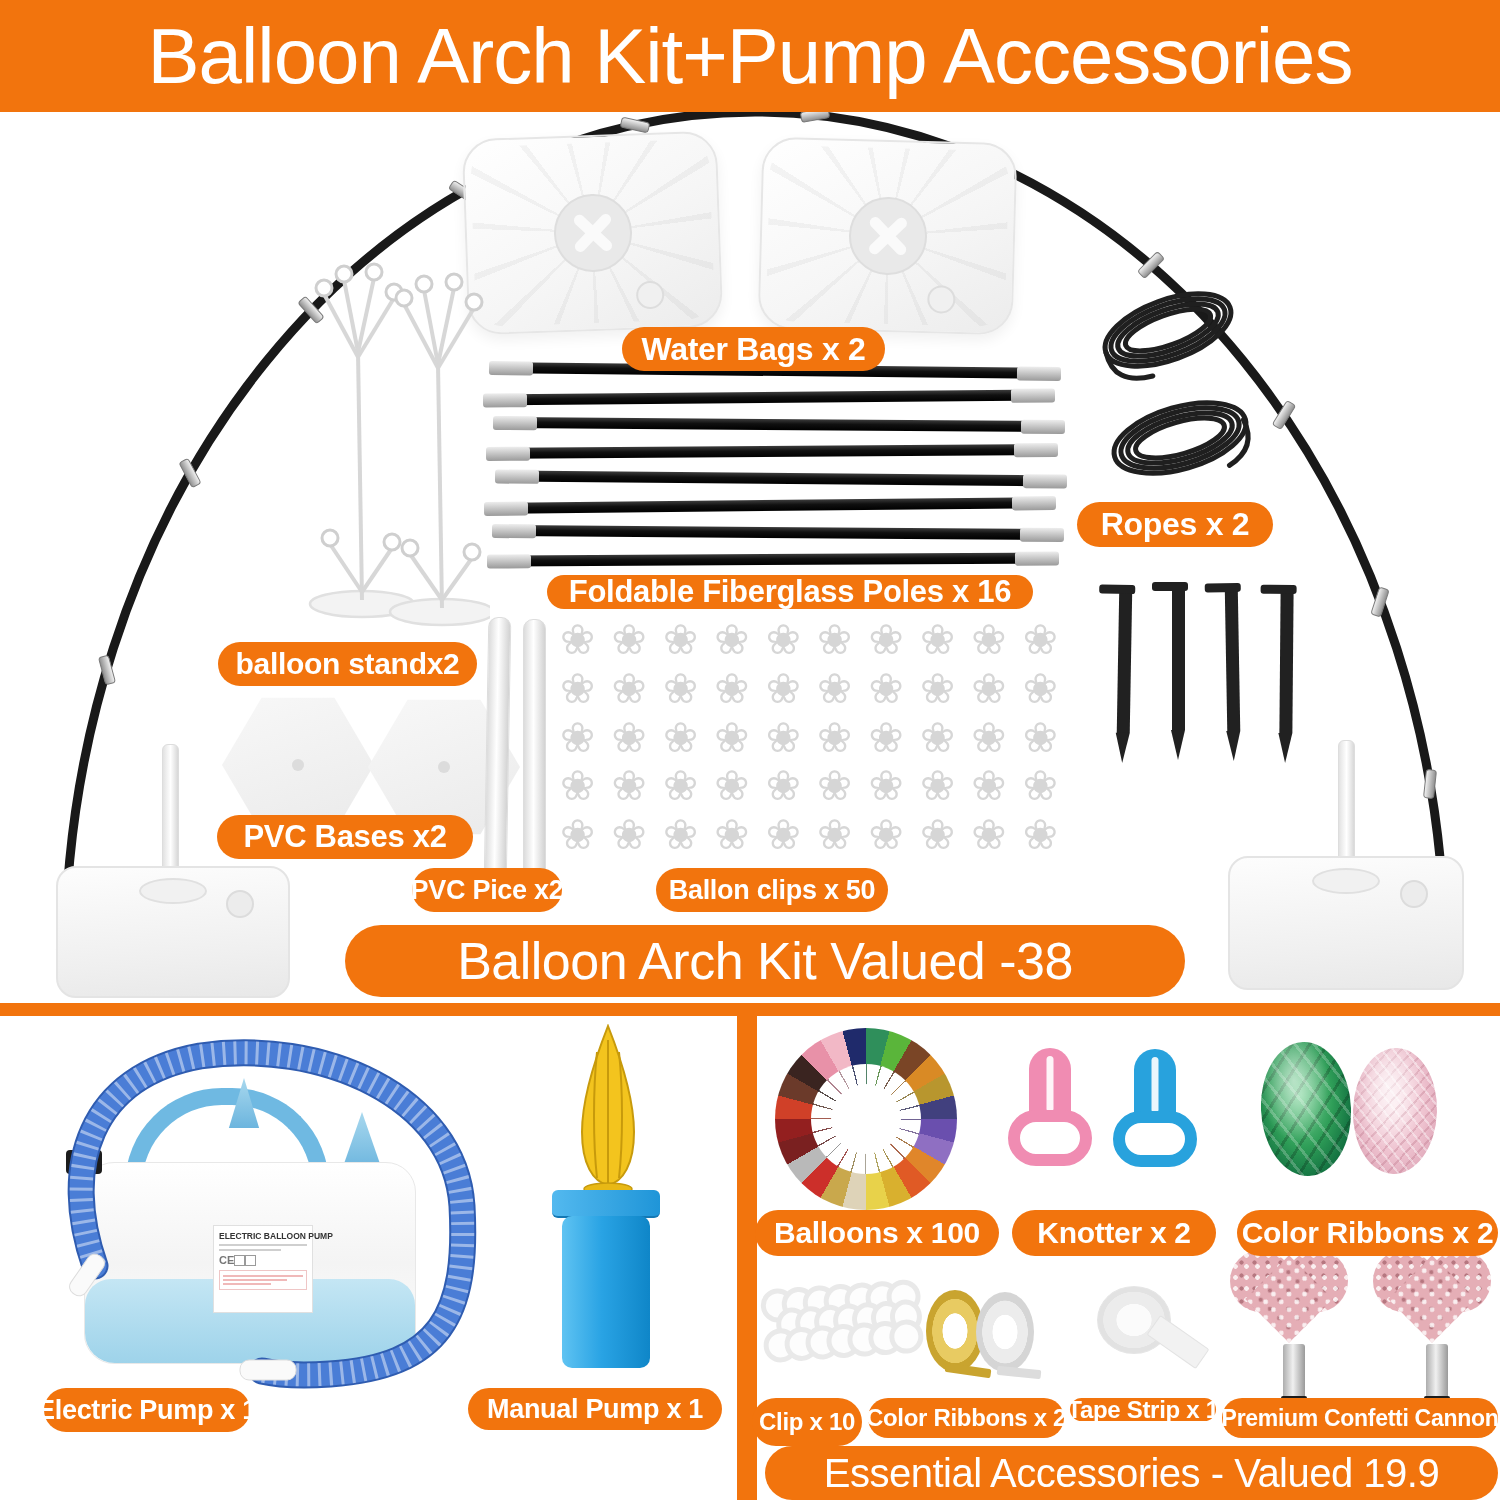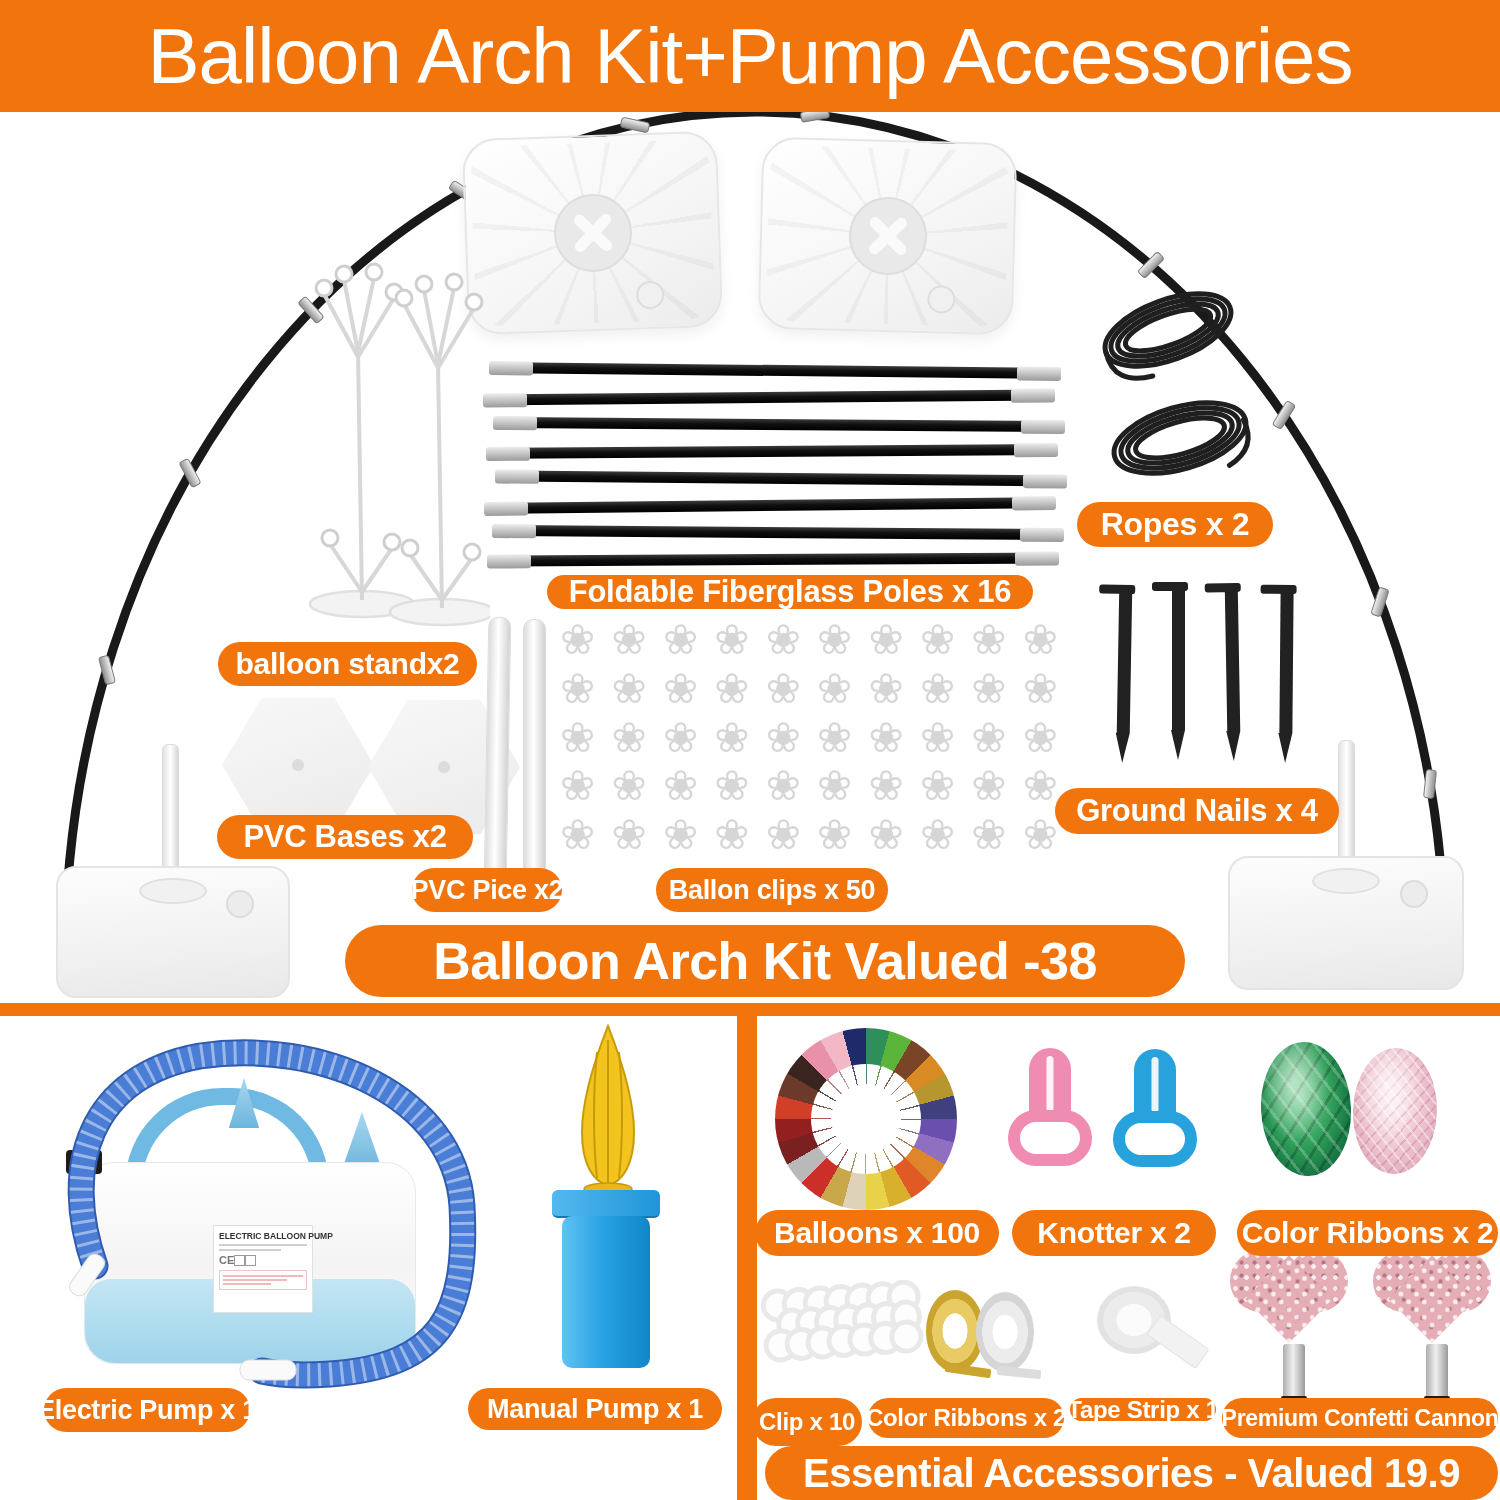--- a/index.html
+++ b/index.html
@@ -3,21 +3,21 @@
 <meta charset="utf-8">
 <style>
   :root{ --accent:#F2740D; }
   html,body{margin:0;padding:0;background:#fff;}
   #stage{position:relative;width:1500px;height:1500px;overflow:hidden;background:#fff;
          font-family:"Liberation Sans",sans-serif;}
   .abs{position:absolute;}
   .pill{position:absolute;background:var(--accent);color:#fff;font-weight:700;
         display:flex;align-items:center;justify-content:center;border-radius:50px;
         white-space:nowrap;z-index:5;letter-spacing:-0.3px;}
-  .bigbanner{position:absolute;background:var(--accent);color:#fff;font-weight:700;
+  .bigbanner{position:absolute;background:var(--accent);color:#fff;font-weight:400;
         display:flex;align-items:center;justify-content:center;border-radius:40px;
         white-space:nowrap;z-index:5;letter-spacing:-0.5px;}
   .titlebar{position:absolute;left:0;top:0;width:1500px;height:112px;background:var(--accent);
         color:#fff;font-weight:400;font-size:78px;display:flex;align-items:center;
         justify-content:center;z-index:6;letter-spacing:-1px;}
   
   .waterbag{position:absolute;background:linear-gradient(150deg,#ffffff 0%,#f6f6f6 55%,#ececec 100%);
         border:2px solid #e6e6e6;border-radius:34px;z-index:2;box-shadow:0 6px 14px rgba(0,0,0,0.06);}
   .waterbag::before{content:"";position:absolute;inset:6px;border-radius:28px;
         background:repeating-conic-gradient(from 10deg at 50% 50%, rgba(0,0,0,0.04) 0 3deg, transparent 3deg 24deg);}
@@ -272,27 +272,27 @@
       <span>❀</span>
       <span>❀</span>
       <span>❀</span>
     </div>
 
   <div class="basepole" style="left:162px;top:744px;height:130px"></div>
   <div class="cornerbag" style="left:56px;top:866px;width:230px;height:128px"></div>
   <div class="basepole" style="left:1338px;top:740px;height:124px"></div>
   <div class="cornerbag" style="left:1228px;top:856px;width:232px;height:130px"></div>
 
+  <div class="pill" style="left:622px;top:327px;width:263px;height:44px;font-size:32px">Water Bags x 2</div>
   <div class="pill" style="left:1077px;top:502px;width:196px;height:45px;font-size:32px">Ropes x 2</div>
   <div class="pill" style="left:547px;top:575px;width:486px;height:34px;font-size:31px">Foldable Fiberglass Poles x 16</div>
   <div class="pill" style="left:218px;top:642px;width:259px;height:44px;font-size:30px">balloon standx2</div>
   <div class="pill" style="left:217px;top:815px;width:256px;height:44px;font-size:31px">PVC Bases x2</div>
   <div class="pill" style="left:412px;top:868px;width:150px;height:44px;font-size:27px">PVC Pice x2</div>
   <div class="pill" style="left:656px;top:868px;width:232px;height:44px;font-size:27px">Ballon clips x 50</div>
-  <div class="pill" style="left:1055px;top:788px;width:284px;height:46px;font-size:31px">Ground Nails x 4</div>
   <div class="bigbanner" style="left:345px;top:925px;width:840px;height:72px;font-size:52px">Balloon Arch Kit Valued -38</div>
 
   <div class="divbar" style="left:0;top:1003px;width:1500px;height:13px"></div>
   <div class="divbar" style="left:737px;top:1003px;width:20px;height:497px"></div>
 
   <div class="abs" style="left:125px;top:1088px;width:170px;height:80px;border:17px solid #6fb9e2;border-bottom:none;border-radius:100px 100px 0 0;z-index:2"></div>
   <div class="cone" style="left:226px;top:1078px;width:36px;height:50px"></div>
   <div class="cone" style="left:338px;top:1112px;width:48px;height:58px"></div>
   <div class="abs" style="left:84px;top:1162px;width:330px;height:200px;background:linear-gradient(180deg,#fff,#f4f4f4 50%,#fdfdfd);border:1px solid #e8e8e8;border-radius:30px;z-index:2">
     <div style="position:absolute;left:0;bottom:0;width:100%;height:42%;background:linear-gradient(180deg,#c4e6f4,#9ed3ea);border-radius:26px 26px 30px 30px"></div>

